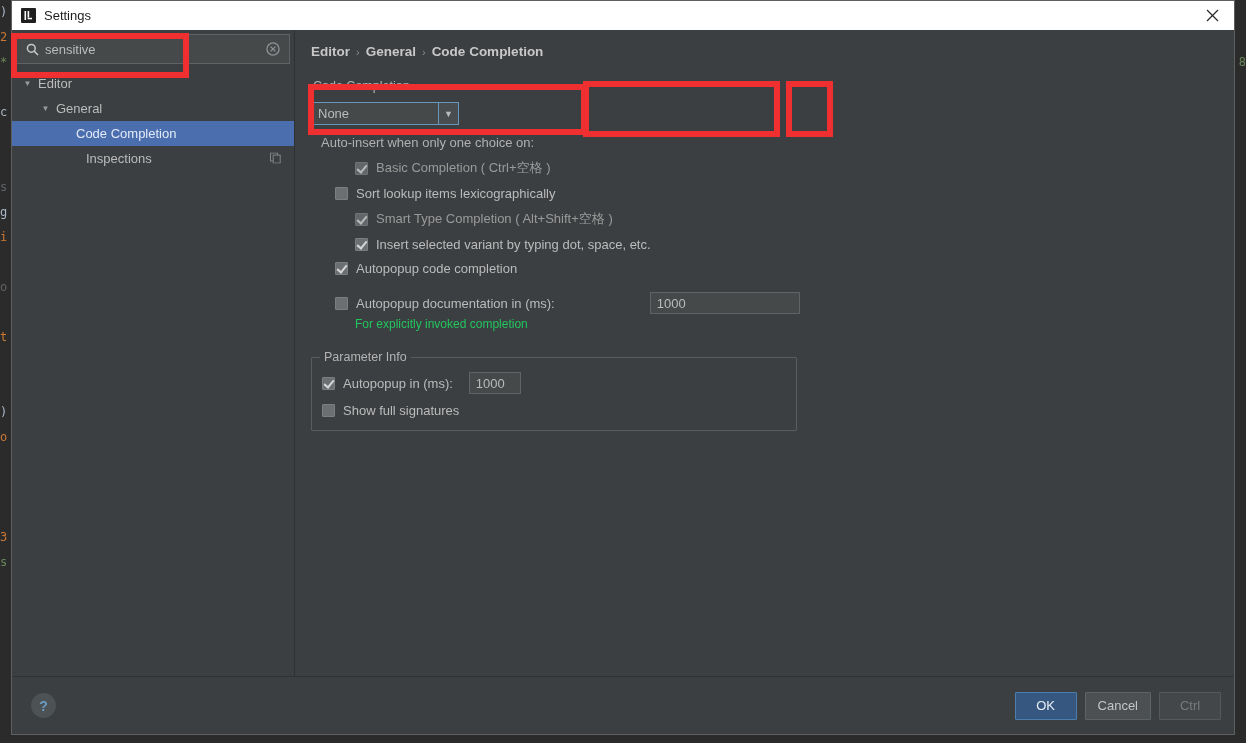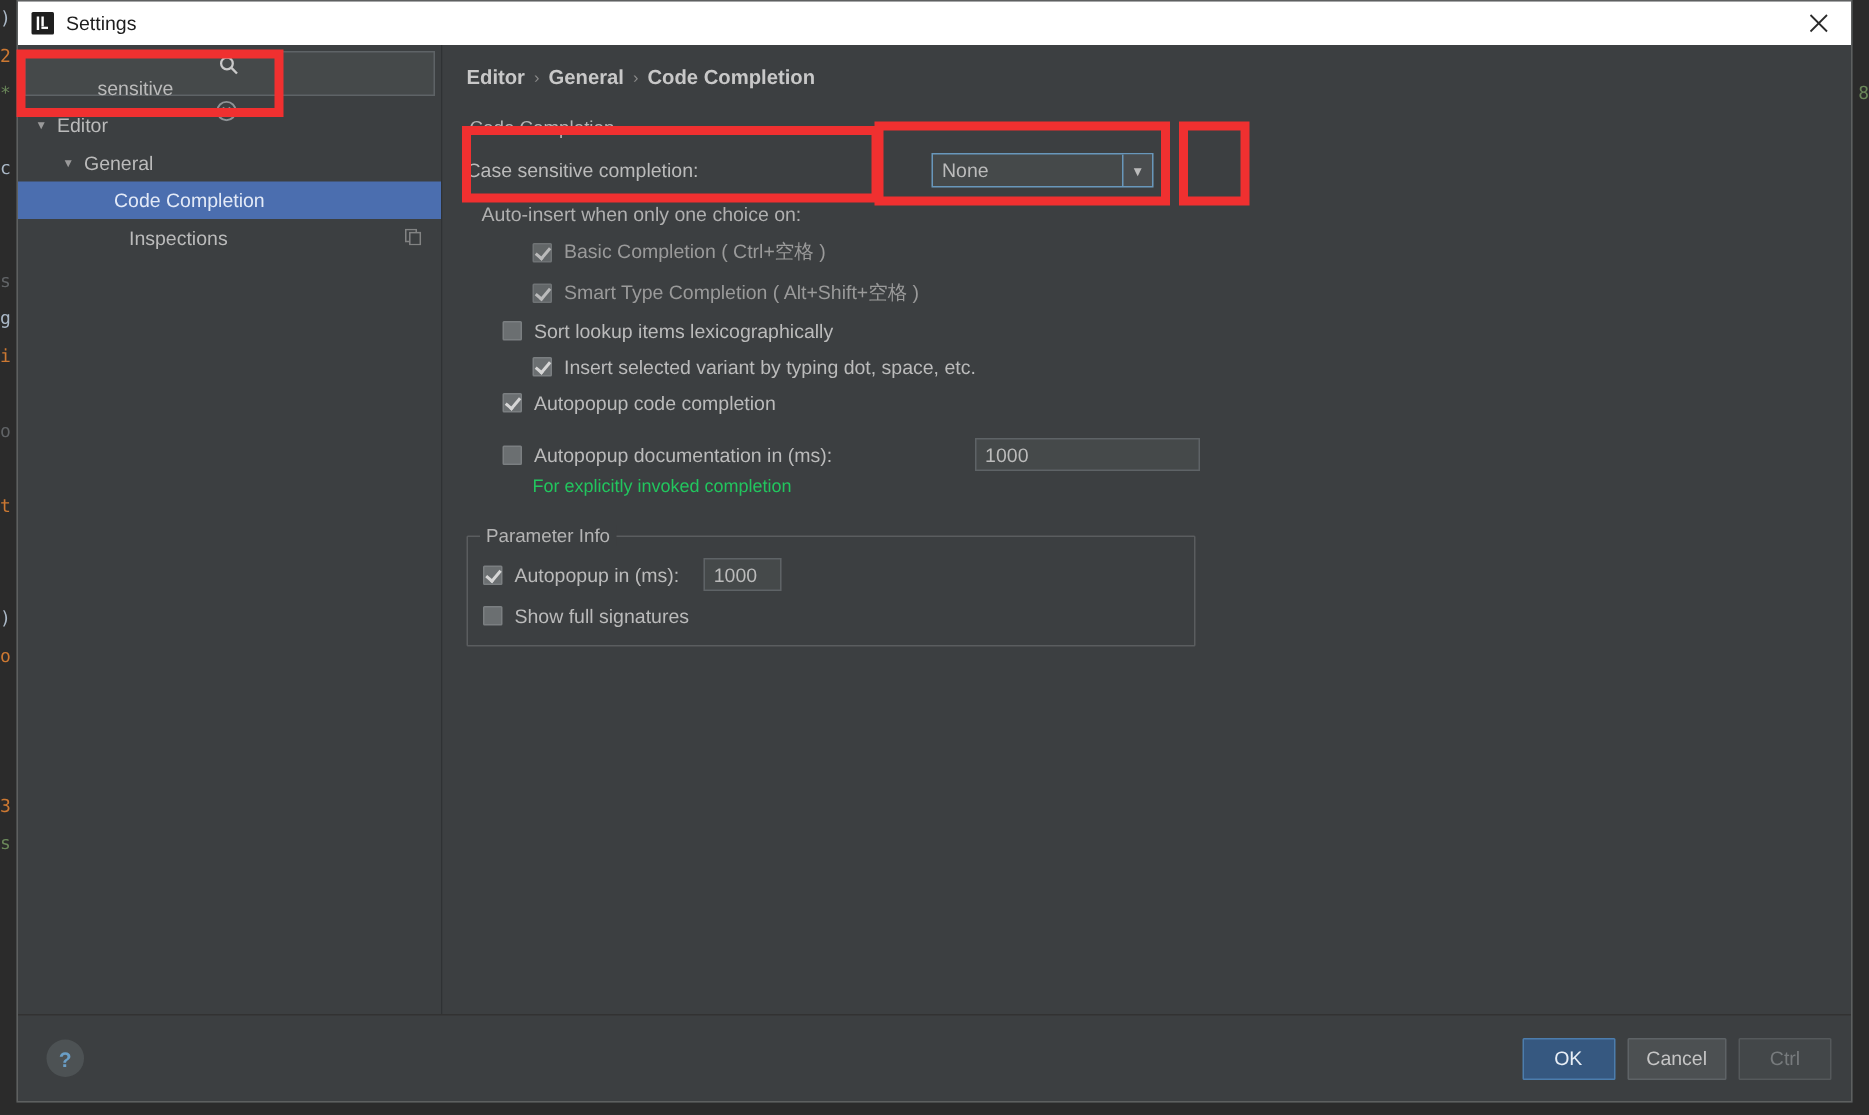--- a/index.html
+++ b/index.html
@@ -114,21 +114,20 @@
   }
   #search-row {
     height: 30px;
     margin: 4px 4px 0 4px;
     background: #45494a;
     border: 1px solid #5e6366;
     display: flex;
     align-items: center;
     padding: 0 4px;
     box-sizing: border-box;
-    flex-direction: column;
   }
   #search-icon {
     width: 16px; height: 16px;
     margin: 0 5px 0 3px;
     flex: 0 0 auto;
     display:flex; align-items:center; justify-content:center;
   }
   #search-input {
     flex: 1 1 auto;
     background: transparent;
@@ -499,42 +498,41 @@
         <span class="sep">›</span>
         <span>General</span>
         <span class="sep">›</span>
         <span>Code Completion</span>
       </div>
 
       <div class="group-box" id="code-completion-group">
         <div class="group-title">Code Completion</div>
 
         <div class="field-row">
-          <span class="field-label" style="width:310px">Case sensitive completion:</span>
           <div class="combo">
             <span class="combo-value">None</span>
             <span class="combo-arrow">▼</span>
           </div>
         </div>
 
         <div class="sub-label">Auto-insert when only one choice on:</div>
 
         <div class="check-row indent-2">
           <span class="checkbox checked disabled"></span>
           <span class="check-label dim">Basic Completion ( Ctrl+空格 )</span>
         </div>
 
+        <div class="check-row indent-1">
+          <span class="checkbox"></span>
+          <span class="check-label">Sort lookup items lexicographically</span>
+        </div>
+
         <div class="check-row indent-2">
           <span class="checkbox checked disabled"></span>
           <span class="check-label dim">Smart Type Completion ( Alt+Shift+空格 )</span>
-        </div>
-
-        <div class="check-row indent-1">
-          <span class="checkbox"></span>
-          <span class="check-label">Sort lookup items lexicographically</span>
         </div>
 
         <div class="check-row indent-2">
           <span class="checkbox checked"></span>
           <span class="check-label">Insert selected variant by typing dot, space, etc.</span>
         </div>
 
         <div class="check-row indent-1">
           <span class="checkbox checked"></span>
           <span class="check-label">Autopopup code completion</span>

